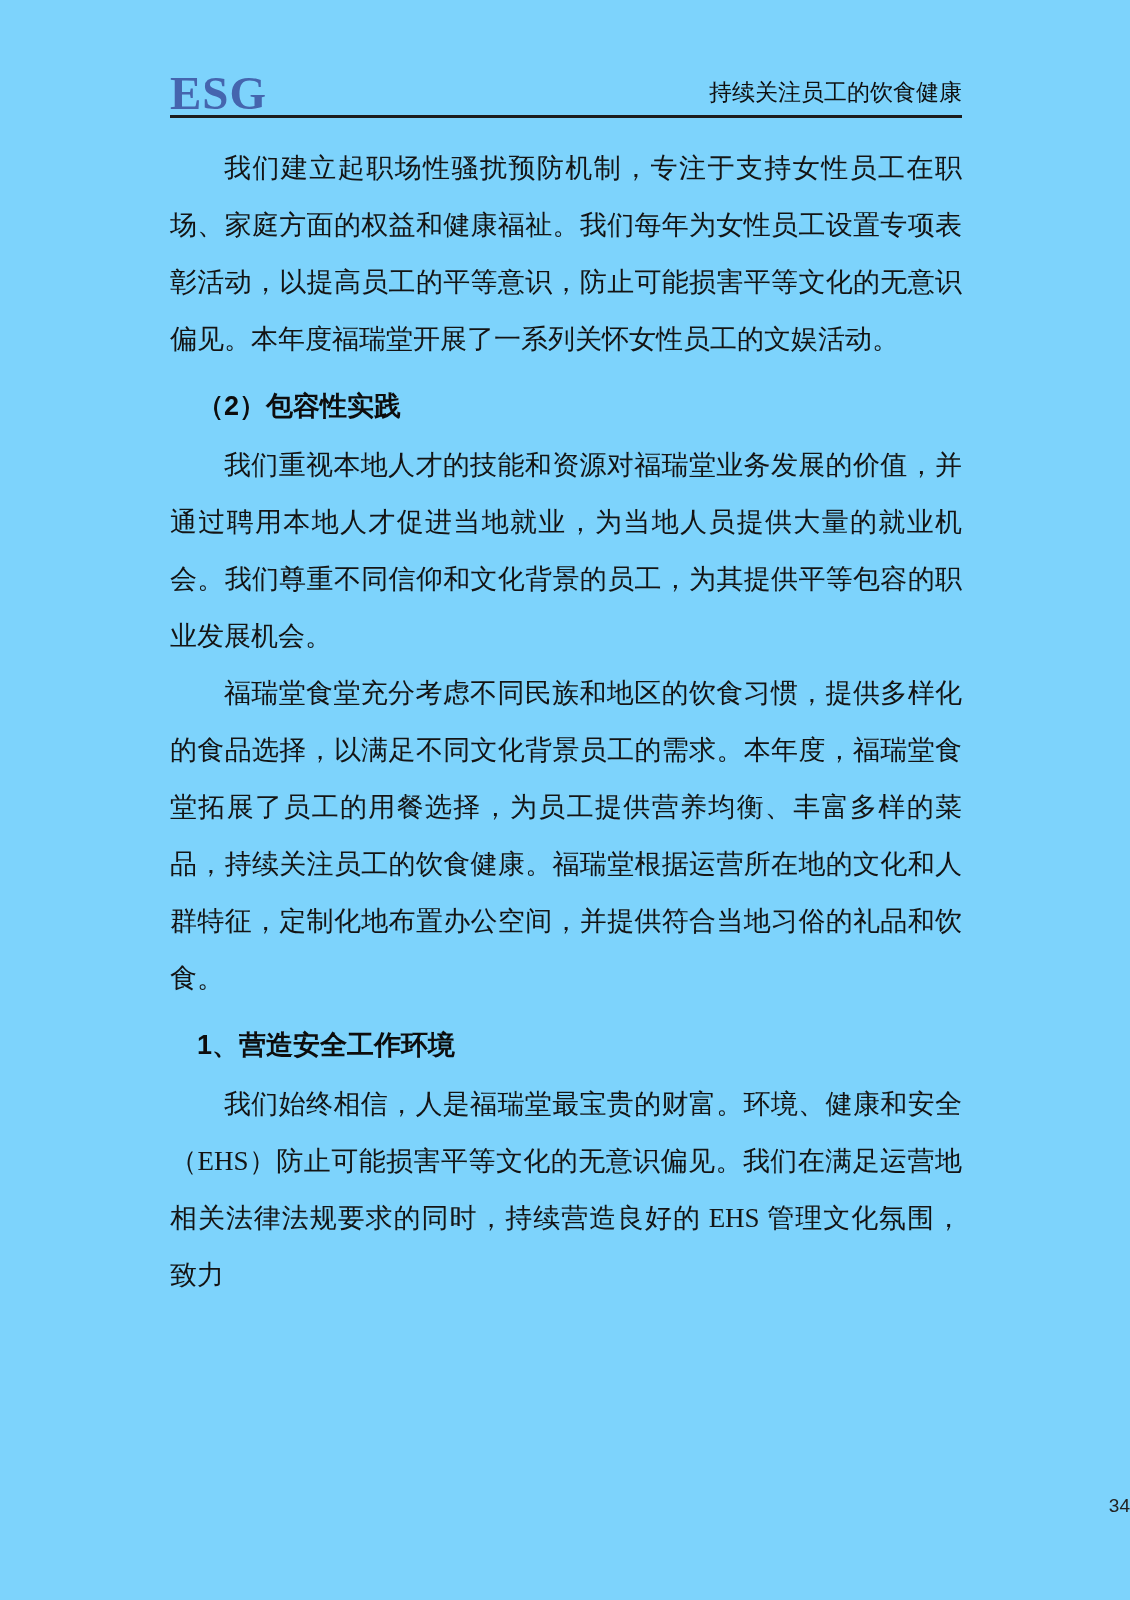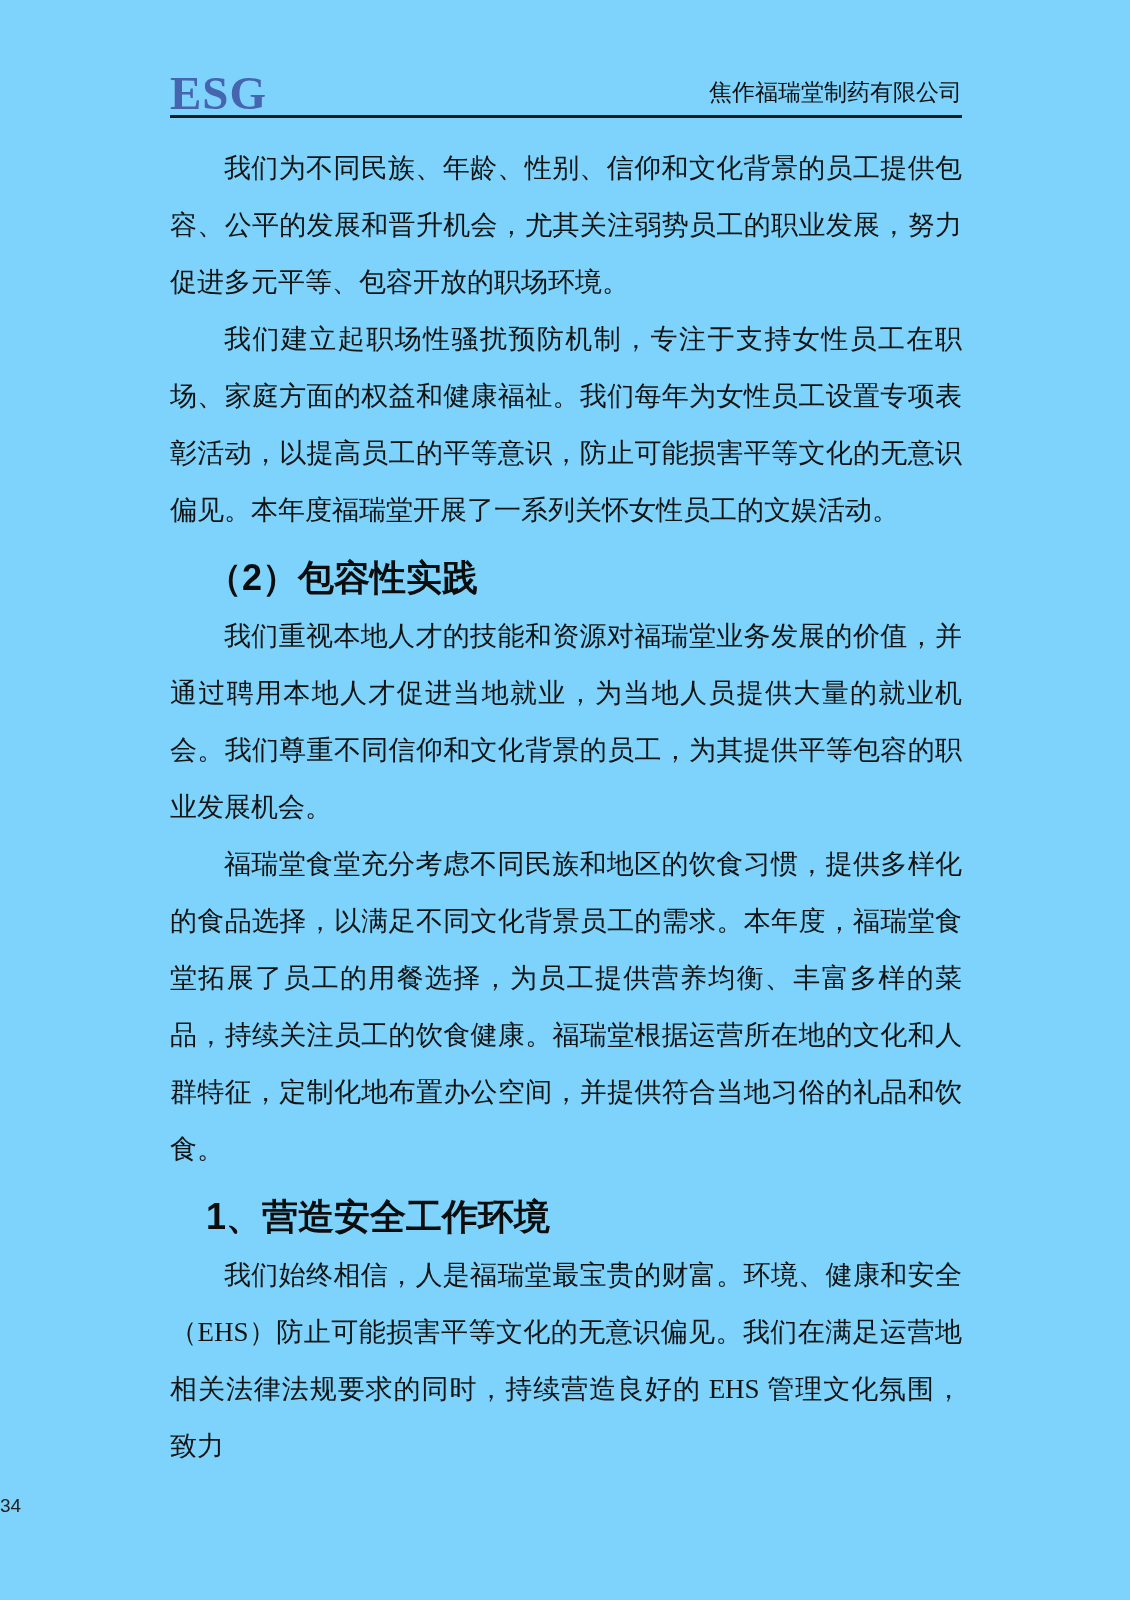--- a/index.html
+++ b/index.html
@@ -44,48 +44,47 @@
     text-justify: inter-ideograph;
   }
   p.para {
     margin: 0;
     text-indent: 2em;
   }
   .heading {
     margin: 10px 0 2px 0;
     font-family: "Liberation Sans", sans-serif;
     font-weight: bold;
-    font-size: 36px;
+    font-size: 27px;
     line-height: 57px;
     text-indent: 1em;
     color: #0d0d0d;
   }
   .page-number {
     position: absolute;
     left: 0;
     right: 0;
     bottom: 83px;
-    text-align: left;
+    text-align: right;
     font-family: "Liberation Sans", sans-serif;
     font-size: 19px;
     color: #222222;
   }
 </style>
 </head>
 <body>
 
 <div class="page">
 
   <div class="header">
     <div class="logo">ESG</div>
-    <div class="company">焦作福瑞堂制药有限公司</div>
+    <div class="company">持续关注员工的饮食健康</div>
   </div>
 
   <div class="body">
-    <p class="para">我们为不同民族、年龄、性别、信仰和文化背景的员工提供包容、公平的发展和晋升机会，尤其关注弱势员工的职业发展，努力促进多元平等、包容开放的职场环境。</p>
     <p class="para">我们建立起职场性骚扰预防机制，专注于支持女性员工在职场、家庭方面的权益和健康福祉。我们每年为女性员工设置专项表彰活动，以提高员工的平等意识，防止可能损害平等文化的无意识偏见。本年度福瑞堂开展了一系列关怀女性员工的文娱活动。</p>
     <div class="heading">（2）包容性实践</div>
     <p class="para">我们重视本地人才的技能和资源对福瑞堂业务发展的价值，并通过聘用本地人才促进当地就业，为当地人员提供大量的就业机会。我们尊重不同信仰和文化背景的员工，为其提供平等包容的职业发展机会。</p>
     <p class="para">福瑞堂食堂充分考虑不同民族和地区的饮食习惯，提供多样化的食品选择，以满足不同文化背景员工的需求。本年度，福瑞堂食堂拓展了员工的用餐选择，为员工提供营养均衡、丰富多样的菜品，持续关注员工的饮食健康。福瑞堂根据运营所在地的文化和人群特征，定制化地布置办公空间，并提供符合当地习俗的礼品和饮食。</p>
     <div class="heading">1、营造安全工作环境</div>
     <p class="para">我们始终相信，人是福瑞堂最宝贵的财富。环境、健康和安全（EHS）防止可能损害平等文化的无意识偏见。我们在满足运营地相关法律法规要求的同时，持续营造良好的 EHS 管理文化氛围，致力</p>
   </div>
 
   <div class="page-number">34</div>
 

